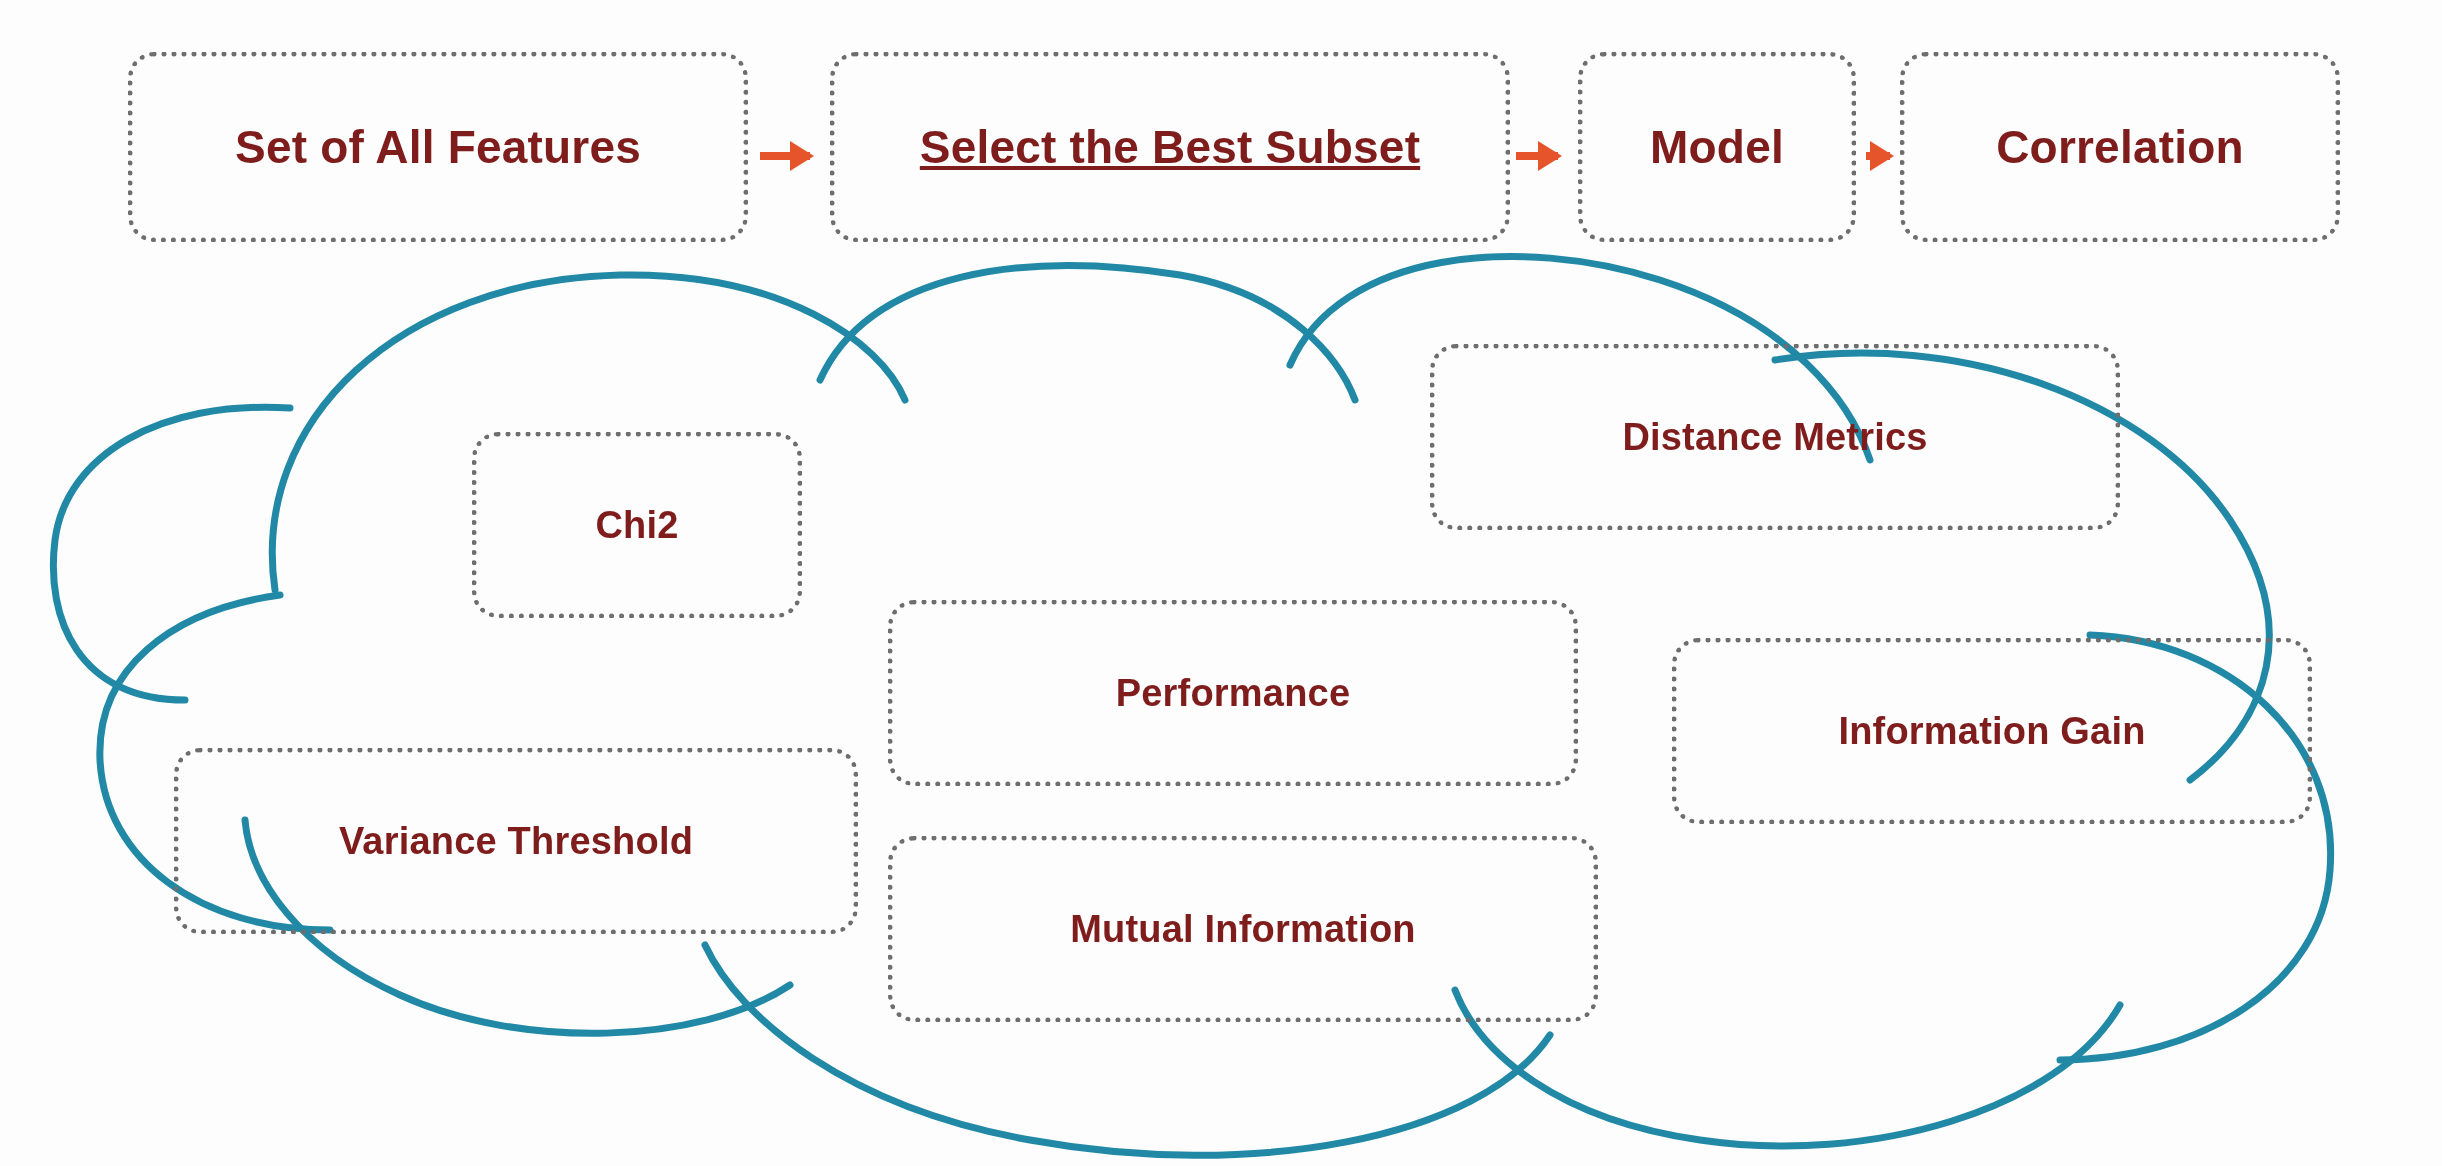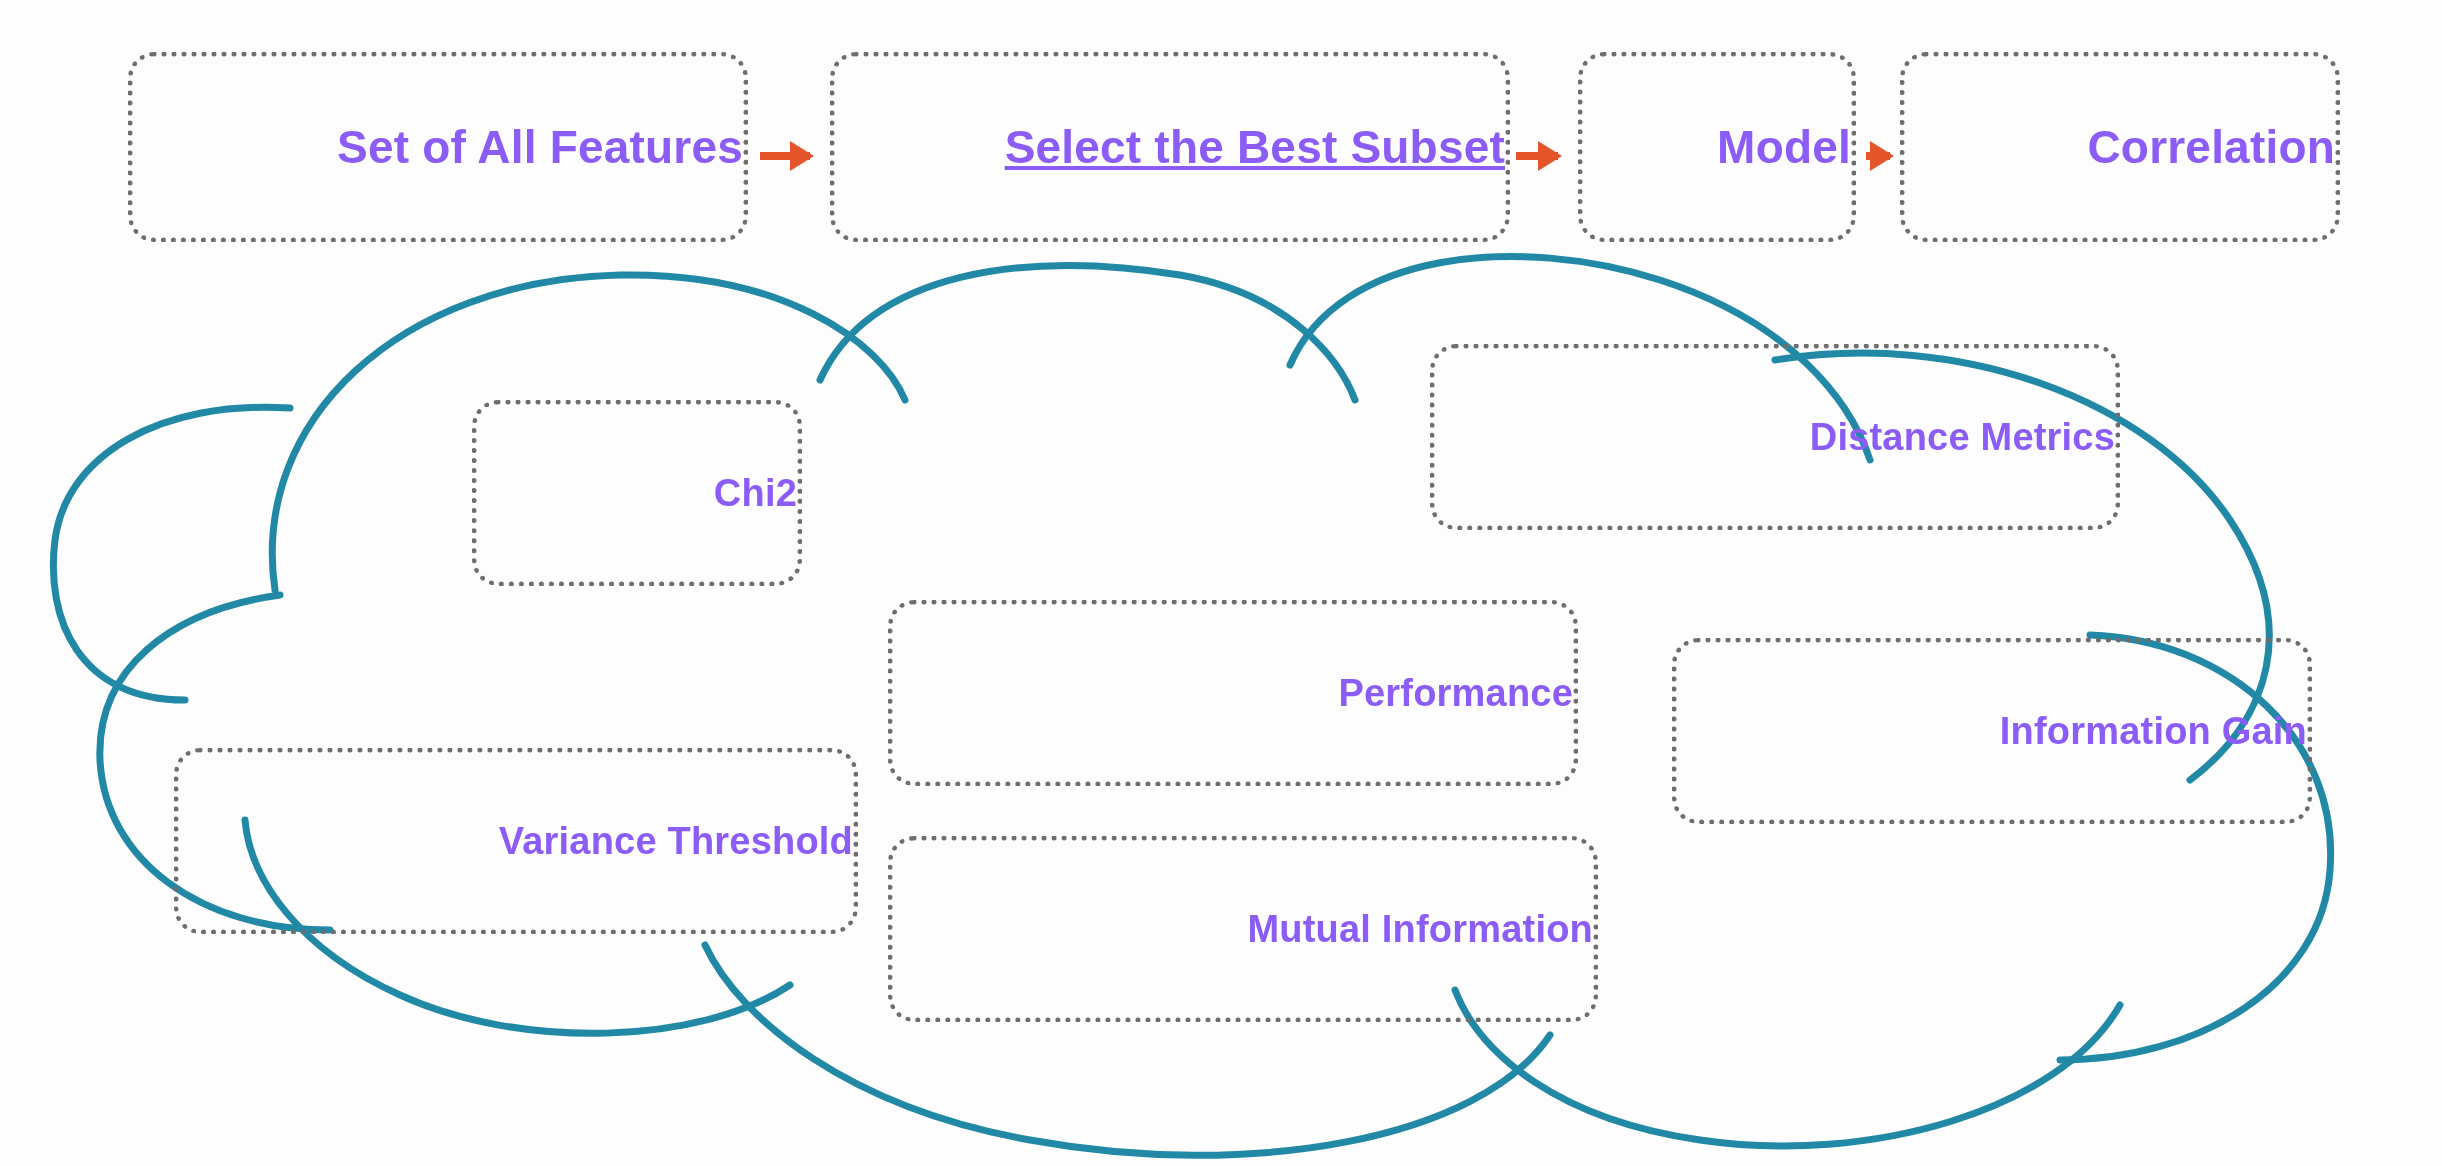--- a/index.html
+++ b/index.html
@@ -19,22 +19,22 @@
   }
   
   .dbox {
     position: absolute;
     box-sizing: border-box;
     border: 5px dotted #6e6e6e;
     border-radius: 26px;
     background: transparent;
     display: flex;
     align-items: center;
-    justify-content: flex-end;
-    color: #8b5cf6;
+    justify-content: center;
+    color: #7f1d1d;
     font-weight: bold;
     letter-spacing: 0.2px;
     white-space: nowrap;
     z-index: 5;
   }
   .dbox.pipeline { font-size: 46px; }
   .dbox.method   { font-size: 38px; }
 
   
   .arrow {
@@ -112,21 +112,21 @@
   </div>
 
   <div class="dbox pipeline" style="left:1900px; top:52px; width:440px; height:190px;">
     <span>Correlation</span>
   </div>
 
   <div class="arrow" style="left:760px; top:152px; width:50px;"></div>
   <div class="arrow" style="left:1516px; top:152px; width:42px;"></div>
   <div class="arrow" style="left:1866px; top:152px; width:24px;"></div>
 
-  <div class="dbox method" style="left:472px; top:400px; width:330px; height:186px;">
+  <div class="dbox method" style="left:472px; top:432px; width:330px; height:186px;">
     <span>Chi2</span>
   </div>
 
   <div class="dbox method" style="left:1430px; top:344px; width:690px; height:186px;">
     <span>Distance Metrics</span>
   </div>
 
   <div class="dbox method" style="left:888px; top:600px; width:690px; height:186px;">
     <span>Performance</span>
   </div>

